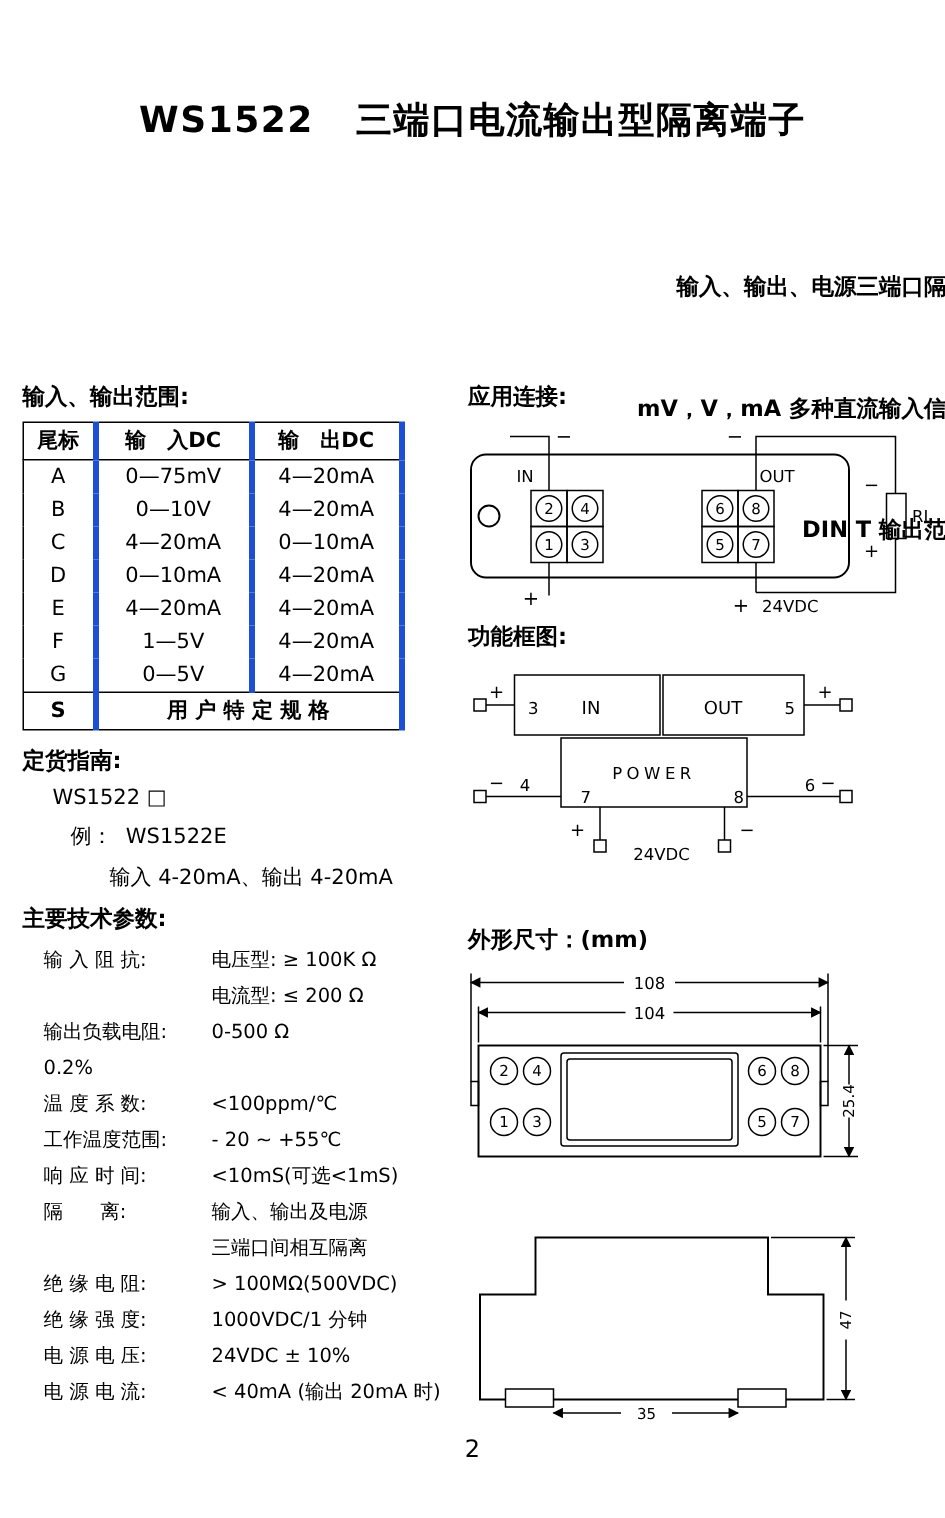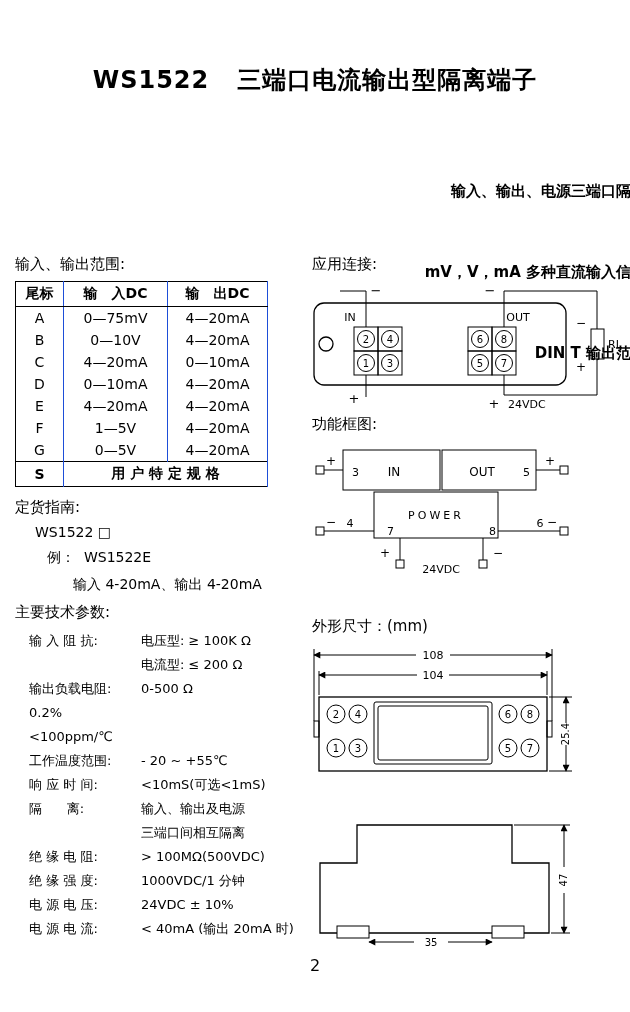--- a/index.html
+++ b/index.html
@@ -11,28 +11,28 @@
   .title{
     position:absolute;top:64px;left:0;width:100%;text-align:center;
     font-size:24px;font-weight:bold;letter-spacing:1px;white-space:pre;
   }
   .subtitles{
     position:absolute;top:124px;left:16px;width:100%;text-align:right;
     font-size:15px;font-weight:bold;line-height:27px;white-space:pre;
   }
   .left-col{position:absolute;left:15px;top:255px;width:292px;}
   .right-col{position:absolute;left:312px;top:255px;width:318px;}
-  .sec-heading{position:absolute;left:0;font-size:15px;font-weight:normal;white-space:pre;}
+  .sec-heading{position:absolute;left:0;font-size:15px;font-weight:bold;white-space:pre;}
   
   .io-table{
     position:absolute;top:26px;left:0;border-collapse:collapse;width:252px;
     border:1.5px solid #000;table-layout:fixed;
   }
   .io-table th,.io-table td{
-    border-left:1px solid #000;border-right:1px solid #1d4ed8;
+    border-left:1px solid #000;border-right:4px solid #1d4ed8;
     text-align:center;padding:0;font-size:14px;height:22px;white-space:pre;
   }
   .io-table thead th{border-bottom:1px solid #000;font-weight:bold;height:24px;}
   .io-table tfoot td{border-top:1px solid #000;font-weight:bold;height:24px;}
   .ord-heading{top:243px;}
   .ord-line{position:absolute;font-size:14px;white-space:pre;}
   .ord1{top:269px;left:20px;text-align:center;}
   .ord2{top:294px;left:20px;margin-left:12px;}
   .ord3{top:321px;left:58px;}
   .spec-heading{top:348px;}
@@ -158,20 +158,21 @@
           <span class="spec-value">电流型: ≤ 200 Ω</span>
         </div>
       <div class="spec-row">
           <span class="spec-label">输出负载电阻:</span>
           <span class="spec-value">0-500 Ω</span>
         </div>
       <div class="spec-row">
           <span class="spec-value">0.2%</span>
         </div>
       <div class="spec-row">
+          <span class="spec-label">温 度 系 数:</span>
           <span class="spec-value">&lt;100ppm/℃</span>
         </div>
       <div class="spec-row">
           <span class="spec-label">工作温度范围:</span>
           <span class="spec-value">- 20 ~ +55℃</span>
         </div>
       <div class="spec-row">
           <span class="spec-label">响 应 时 间:</span>
           <span class="spec-value">&lt;10mS(可选&lt;1mS)</span>
         </div>

